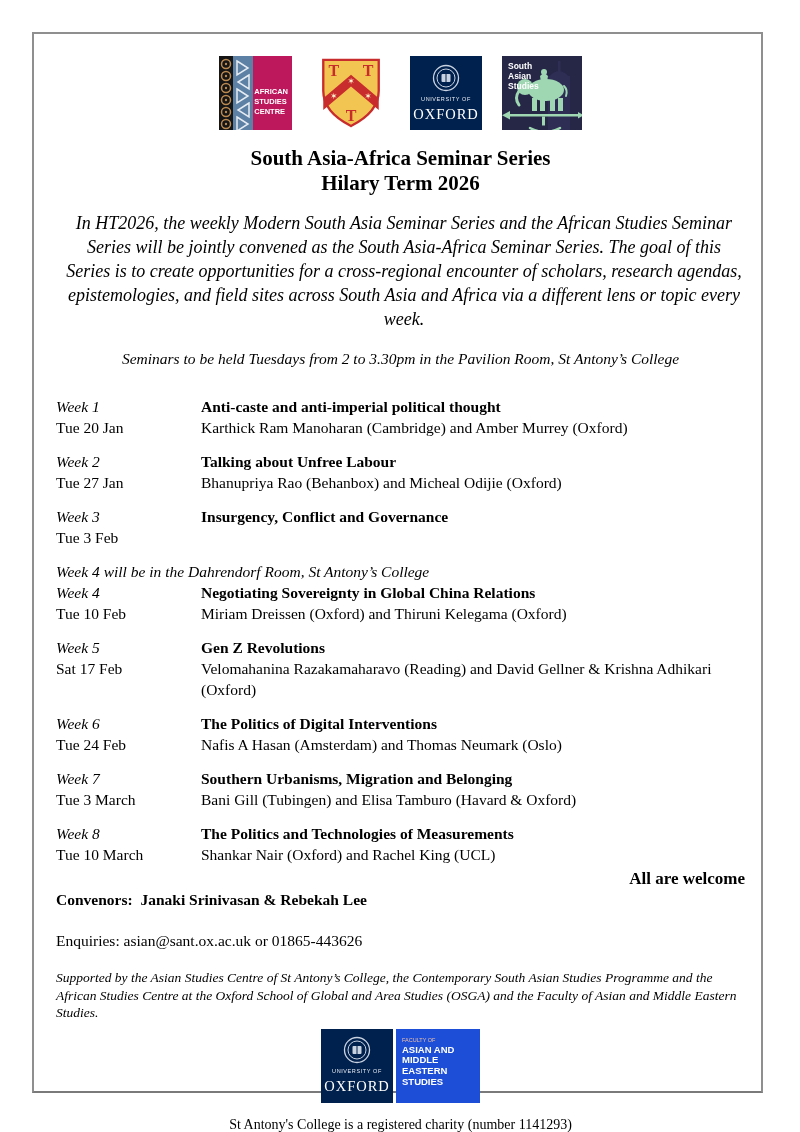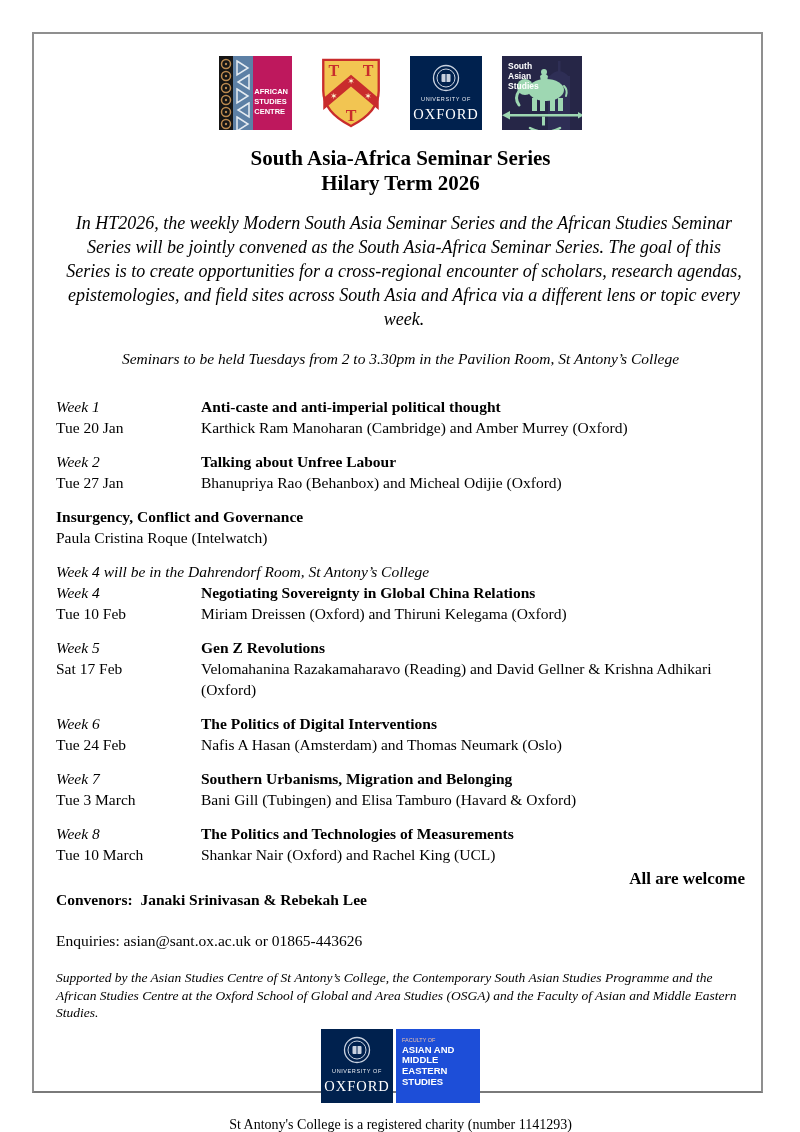--- a/index.html
+++ b/index.html
@@ -181,23 +181,26 @@
         </div>
         <div class="wright">
           <div class="wtitle">Talking about Unfree Labour</div>
           <div class="wspeakers">Bhanupriya Rao (Behanbox) and Micheal Odijie (Oxford)</div>
         </div>
       </div>
     </div>
 
     <div class="wblock">
       <div class="wrow">
+        <div class="wleft">
+          <div class="wweek">Week 3</div>
+          <div class="wdate">Tue 3 Feb</div>
+        </div>
         <div class="wright">
           <div class="wtitle">Insurgency, Conflict and Governance</div>
-          <div class="wspeakers">Paula Cristina Roque (Intelwatch)</div>
         </div>
       </div>
     </div>
 
     <div class="wblock">
       <div class="wnote">Week 4 will be in the Dahrendorf Room, St Antony’s College</div>
       <div class="wrow">
         <div class="wleft">
           <div class="wweek">Week 4</div>
           <div class="wdate">Tue 10 Feb</div>

